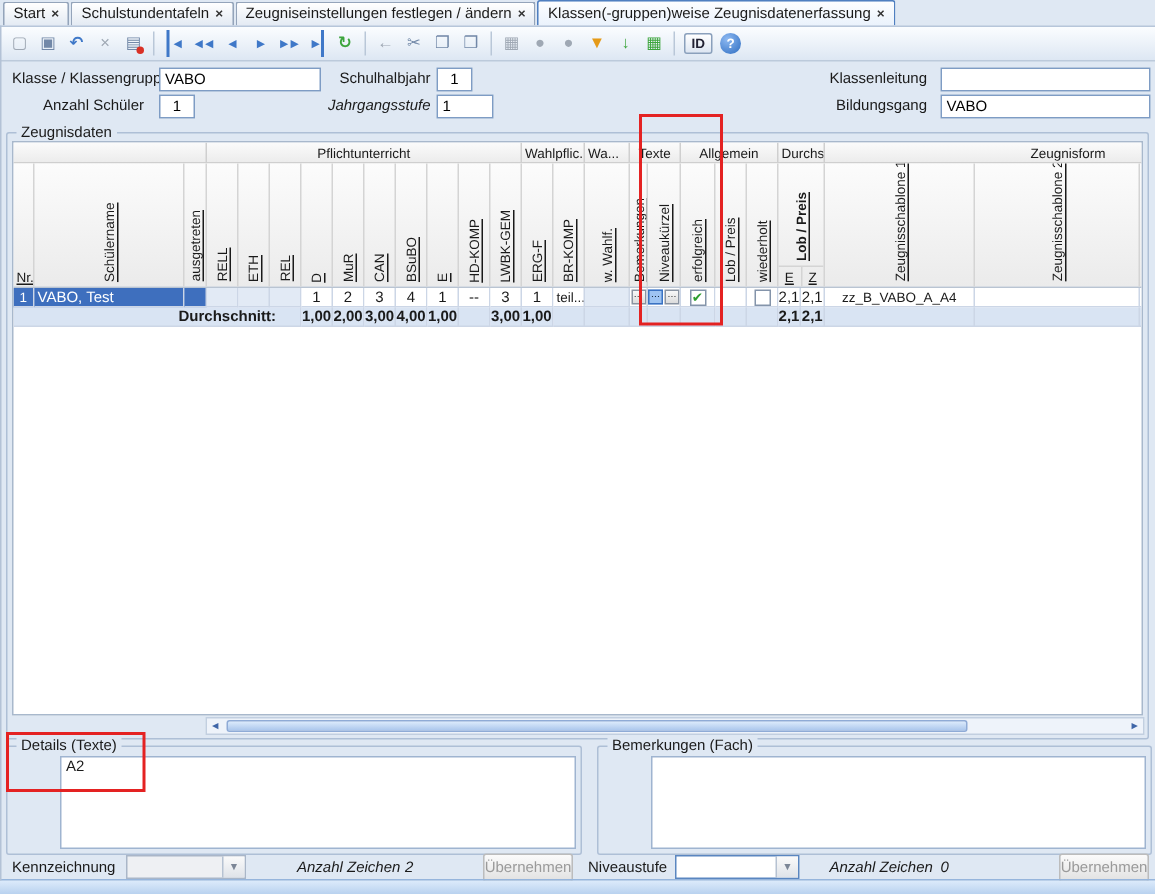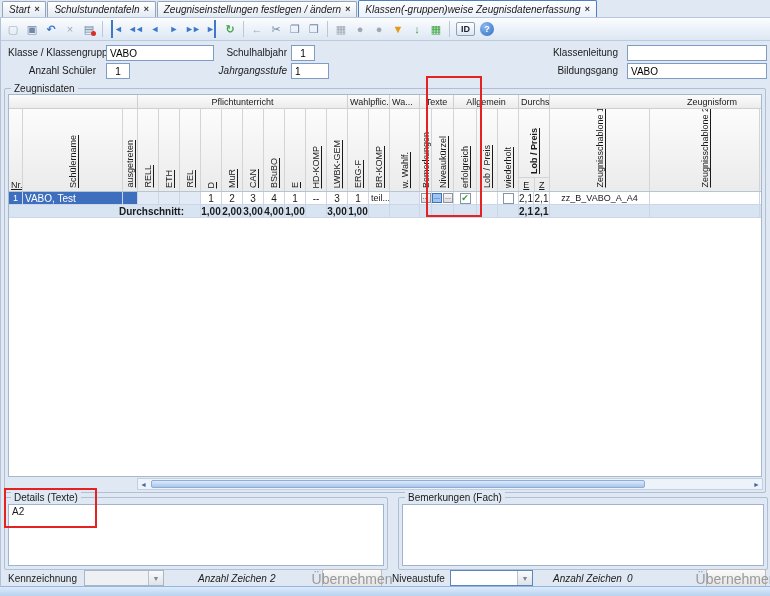--- a/index.html
+++ b/index.html
@@ -5,21 +5,21 @@
   html,body{margin:0;padding:0;}
   body{width:770px;height:596px;position:relative;overflow:hidden;
        font-family:"Liberation Sans","DejaVu Sans",sans-serif;
        background:#dfe8f3;color:#1a1a1a;}
   .abs{position:absolute;}
 
   
   .tabbar{left:0;top:0;width:770px;height:17px;display:flex;align-items:flex-end;padding-left:2px;box-sizing:border-box;}
   .tab{height:15px;display:flex;align-items:center;gap:4px;padding:0 6px;margin-right:1px;
        font-size:10px;border:1px solid #94a4ba;border-bottom:none;border-radius:2px 2px 0 0;
-       background:linear-gradient(#ffffff,#e3eaf3);cursor:default;white-space:nowrap;font-style:italic;}
+       background:linear-gradient(#ffffff,#e3eaf3);cursor:default;white-space:nowrap;}
   .tab.active{background:linear-gradient(#fdfeff,#eaf2fc);border-color:#4f7fc0;height:16px;}
   .tab-close{font-size:9px;font-weight:bold;color:#333;line-height:9px;}
 
   
   .toolbar{left:0;top:17px;width:770px;height:24px;display:flex;align-items:center;gap:1px;
            background:linear-gradient(#fbfdff,#dde7f3);border-bottom:1px solid #bccadb;
            border-top:1px solid #b7c6da;padding-left:4px;box-sizing:border-box;}
   .ico{width:18px;height:18px;display:flex;align-items:center;justify-content:center;
        font-size:11px;line-height:18px;border-radius:2px;}
   .sep{width:1px;height:16px;background:#b9c7d8;margin:0 3px;}
@@ -89,30 +89,30 @@
 
   
   .hscroll{position:absolute;left:132px;right:2px;bottom:2px;height:12px;background:#eef3fa;
            border:1px solid #c2cfe0;display:flex;align-items:center;box-sizing:border-box;}
   .sarrow{width:11px;height:10px;font-size:7px;color:#3f66a8;display:flex;align-items:center;justify-content:center;}
   .sthumb{position:absolute;left:13px;width:492px;top:1px;bottom:1px;border:1px solid #8fabd6;border-radius:2px;
           background:linear-gradient(#dcebfc,#aac6ec);}
   .sarrow.right{position:absolute;right:0;}
 
   
-  .ta{position:absolute;background:#fff;border:1px solid #9fb4d0;font-size:10px;padding:1px 3px;overflow:hidden;}
+  .ta{position:absolute;background:#fff;border:1px solid #9fb4d0;font-size:10px;padding:1px 3px;overflow:hidden;margin-left:32px;}
   .ctl-label{position:absolute;font-size:10px;white-space:nowrap;}
   .ital{font-style:italic;}
   .combo{position:absolute;height:16px;border:1px solid #a9b6c8;background:#eef0f3;box-sizing:border-box;display:flex;}
   .combo .val{flex:1;}
   .combo .arr{width:14px;border-left:1px solid #b6c2d2;background:linear-gradient(#fafafa,#dfe3e9);
               font-size:7px;color:#7c8696;display:flex;align-items:center;justify-content:center;}
   .combo.en{background:#fff;border-color:#5a86c0;}
   .btn{position:absolute;height:17px;border:1px solid #bcbcbc;border-radius:2px;color:#9a9a9a;
-       background:linear-gradient(#fbfbfb,#e2e2e2);font-size:14px;display:flex;align-items:center;justify-content:center;}
+       background:linear-gradient(#fbfbfb,#e2e2e2);font-size:10px;display:flex;align-items:center;justify-content:center;}
 
   .statusbar{left:0;bottom:0;width:770px;height:9px;background:linear-gradient(#ddebfb,#b9d2ef);border-top:1px solid #96b5dc;}
   .redrect{position:absolute;border:2px solid #e42222;z-index:60;pointer-events:none;}
   .edge{left:0;top:17px;width:1px;height:570px;background:#b3c2d6;}
 </style>
 </head>
 <body>
 
 <div class="abs tabbar">
   <div class="tab">

